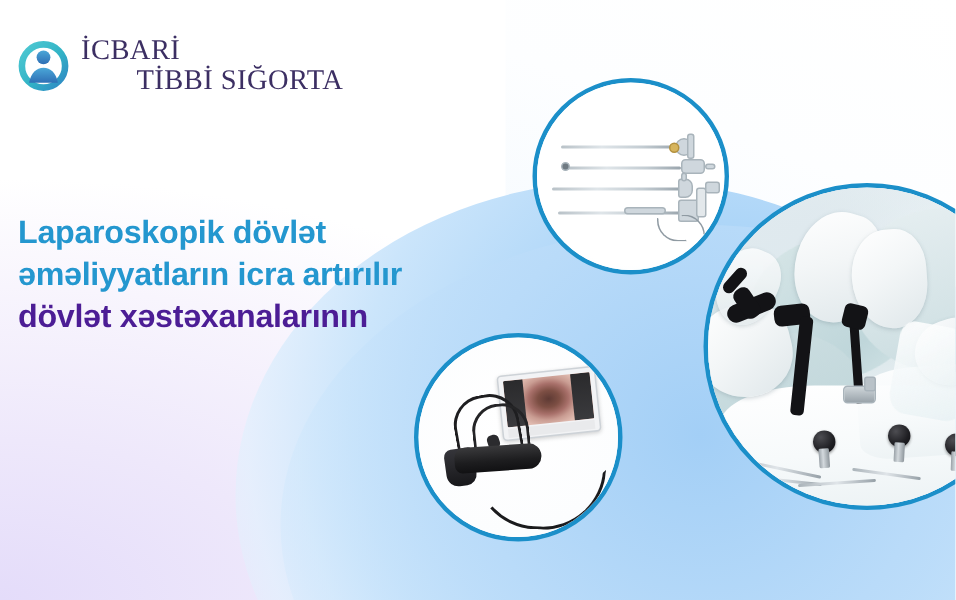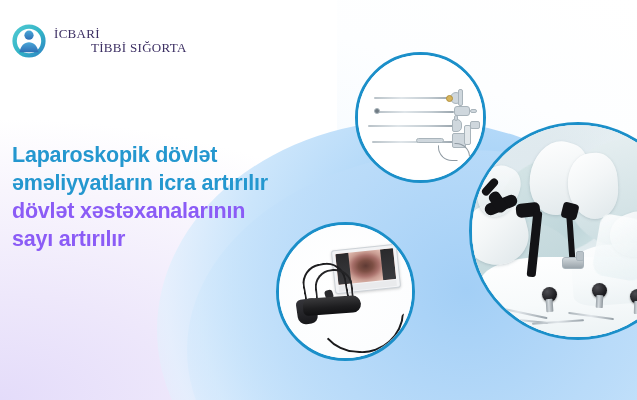--- a/index.html
+++ b/index.html
@@ -66,40 +66,40 @@
   }
   .logo-mark {
     width: 34px;
     height: 34px;
     flex: 0 0 34px;
   }
   .logo-text {
     line-height: 1.04;
     color: #3c2f63;
     font-family: "Liberation Serif", serif;
-    font-size: 13px;
+    font-size: 19px;
     letter-spacing: 0.3px;
     white-space: nowrap;
   }
   .logo-text .l1 { display: block; }
   .logo-text .l2 { display: block; margin-left: 37px; }
 
   
   .headline {
     position: absolute;
     left: 12px;
     top: 128px;
     width: 340px;
     font-size: 21.5px;
     font-weight: 700;
     line-height: 1.30;
     letter-spacing: -0.2px;
   }
   .headline .hl-blue { color: #2497cf; display: block; }
-  .headline .hl-dark { color: #8b5cf6; display: block; }
+  .headline .hl-dark { color: #4c1d95; display: block; }
 
   
   .photo-circle {
     position: absolute;
     border-radius: 50%;
     overflow: hidden;
     box-sizing: border-box;
   }
 
   
@@ -355,21 +355,20 @@
     <span class="logo-text">
       <span class="l1">İCBARİ</span>
       <span class="l2">TİBBİ SIĞORTA</span>
     </span>
   </div>
 
   <h1 class="headline">
     <span class="hl-blue">Laparoskopik dövlət</span>
     <span class="hl-blue">əməliyyatların icra artırılır</span>
     <span class="hl-dark">dövlət xəstəxanalarının</span>
-    <span class="hl-dark">sayı artırılır</span>
   </h1>
 
   <div class="photo-circle" id="circle-instruments">
     <div class="inner">
       <div class="instr-row" style="left:16px; top:42px; width:78px;"></div>
       <div class="instr-head" style="left:92px; top:37px; width:12px; height:12px; border-radius:50%;"></div>
       <div class="instr-head instr-gold" style="left:88px; top:40px; width:7px; height:7px; border-radius:50%;"></div>
       <div class="instr-head" style="left:100px; top:34px; width:5px; height:17px;"></div>
 
       <div class="instr-row" style="left:20px; top:56px; width:76px;"></div>

